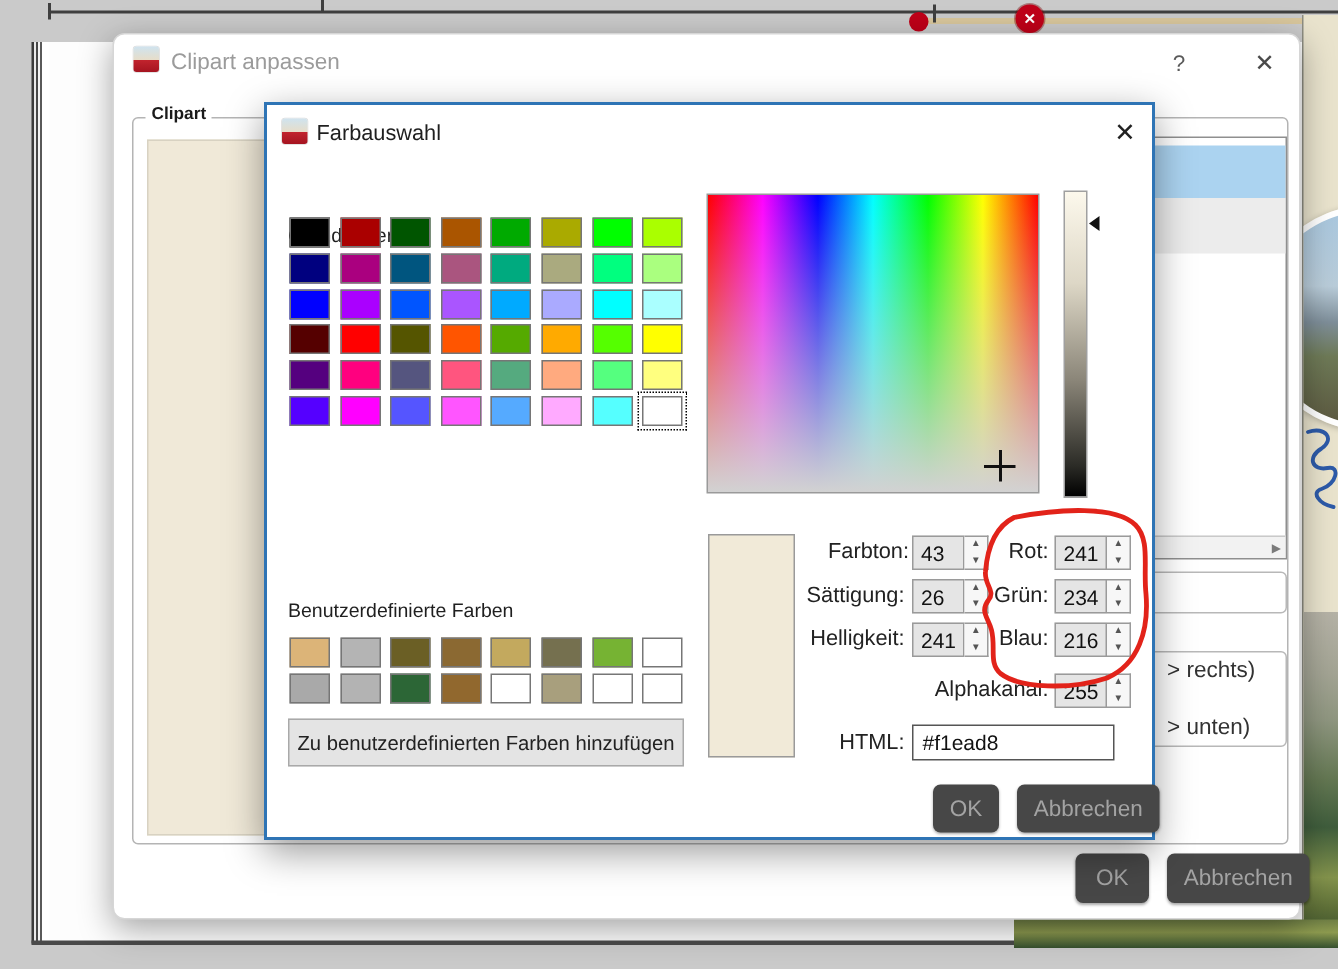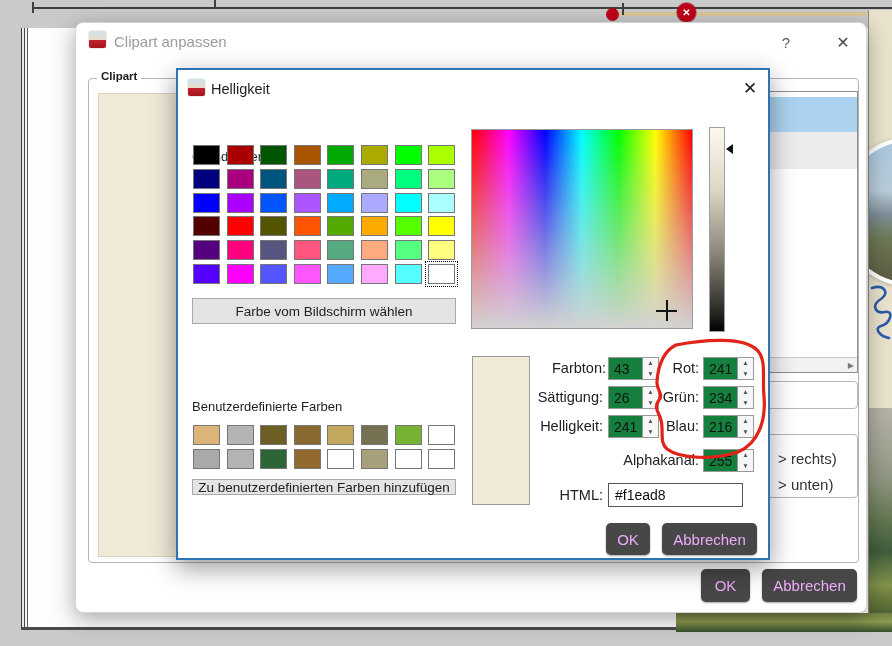--- a/index.html
+++ b/index.html
@@ -51,22 +51,22 @@
   .clip-preview{background:#f0e9d8;border:1px solid #d8d2c2;}
 
   .panel{background:#fff;border:1px solid #b8b8b8;border-radius:4px;}
   .listbox{background:#fff;border:1px solid #8f8f8f;}
   .list-row-sel{background:#abd3f0;}
   .list-row{background:#ececec;}
   .scrollbar{background:#f2f2f2;border-top:1px solid #c9c9c9;display:flex;align-items:center;justify-content:flex-end;
              color:#7a7a7a;font-size:8px;padding-right:3px;}
   .panel-text{color:#333;font-size:15px;white-space:nowrap;}
 
-  .btn-dark{background:#474747;color:#f0abfc;border-radius:5px;display:flex;align-items:center;justify-content:center;
-            font-size:15px;box-shadow:0 1px 2px rgba(0,0,0,.35);cursor:default;}
+  .btn-dark{background:#474747;color:#a3a3a3;border-radius:5px;display:flex;align-items:center;justify-content:center;
+            font-size:15px;box-shadow:0 1px 2px rgba(0,0,0,.35);cursor:default;margin-left:16px;}
   .btn-light{background:#e4e4e4;border:1px solid #a9a9a9;color:#222;font-size:13.5px;
              display:flex;align-items:center;justify-content:center;cursor:default;}
 
   .section-label{font-size:13px;color:#1f1f1f;}
   .swatch-grid{display:grid;grid-template-columns:repeat(8,27px);grid-auto-rows:20px;column-gap:6.6px;row-gap:3.8px;}
   .swatch{border:1px solid #767676;box-sizing:border-box;}
   .swatch.selected{outline:1.5px dotted #000;outline-offset:2px;}
 
   .sv-map{border:1px solid #9a9a9a;
     background:
@@ -74,21 +74,21 @@
       linear-gradient(to right,#ff0000 0%,#ff00ff 16.6%,#0000ff 33.3%,#00ffff 50%,#00ff00 66.7%,#ffff00 83.3%,#ff0000 100%);}
   .crosshair{width:21px;height:21px;}
   .crosshair::before{content:"";position:absolute;left:0;top:9.5px;width:21px;height:2.2px;background:#111;}
   .crosshair::after{content:"";position:absolute;left:9.5px;top:0;width:2.2px;height:21px;background:#111;}
   .v-slider{border:1px solid #a0a0a0;
     background:linear-gradient(to bottom,#fcf8ec 0%,#ddd7c6 30%,#8a8578 62%,#2b2b26 90%,#000 100%);}
   .slider-arrow{width:0;height:0;border-top:5px solid transparent;border-bottom:5px solid transparent;border-right:7.5px solid #111;}
 
   .preview-box{border:1px solid #9a9a9a;}
   .flabel{font-size:14.5px;color:#222;text-align:right;line-height:23px;white-space:nowrap;}
-  .fbox{border:1px solid #9a9a9a;background:#15803d;font-size:14px;color:#111;
+  .fbox{border:1px solid #9a9a9a;background:#e5e5e5;font-size:14px;color:#111;
         display:flex;align-items:center;padding-left:5px;width:35px;height:23px;}
   .spin{width:16px;height:23px;border:1px solid #9a9a9a;border-left:none;background:#f7f7f7;
         display:flex;flex-direction:column;}
   .spin i{flex:1;font-style:normal;font-size:6.5px;color:#555;display:flex;align-items:center;justify-content:center;line-height:1;}
   .html-input{border:1.5px solid #555;background:#fff;font-size:14px;color:#111;
               display:flex;align-items:center;padding-left:6px;width:135px;height:24px;}
   .annotation-svg{left:0;top:0;width:892px;height:646px;pointer-events:none;z-index:9;}
 </style>
 </head>
 <body>
@@ -127,31 +127,31 @@
 
     <div class="abs listbox" style="left:625px;top:68px;width:157px;height:282px;">
       <div class="abs list-row-sel" style="left:1px;top:5px;width:154px;height:35px;"></div>
       <div class="abs list-row" style="left:1px;top:40px;width:154px;height:37px;"></div>
       <div class="abs scrollbar" style="left:1px;top:265px;width:154px;height:15px;">
         <span>▶</span>
       </div>
     </div>
     <div class="abs panel" style="left:625px;top:358px;width:157px;height:28px;"></div>
     <div class="abs panel" style="left:625px;top:411px;width:157px;height:64px;">
-      <div class="abs panel-text" style="left:76px;top:15px;">&gt; rechts)</div>
+      <div class="abs panel-text" style="left:76px;top:3px;">&gt; rechts)</div>
       <div class="abs panel-text" style="left:76px;top:41px;">&gt; unten)</div>
     </div>
 
     <div class="abs btn-dark" style="left:625px;top:546px;width:49px;height:33px;">OK</div>
     <div class="abs btn-dark" style="left:686px;top:546px;width:95px;height:33px;">Abbrechen</div>
   </div>
 
   <div class="abs color-dialog" style="border-color: rgb(46, 116, 181);">
     <div class="abs app-icon" style="left:10px;top:9px;"></div>
-    <div class="abs dlg-title-dark" style="left:33px;top:9px;">Helligkeit</div>
+    <div class="abs dlg-title-dark" style="left:33px;top:9px;">Farbauswahl</div>
     <div class="abs win-glyph" style="left:560px;top:6px;width:24px;height:24px;font-size:17px;color:#222;">✕</div>
 
     <div class="abs section-label" style="left:14px;top:48px;margin-top:31px;">Grundfarben</div>
     <div class="abs swatch-grid" style="left:15px;top:75px;">
         <div class="swatch" style="background-color: rgb(0, 0, 0);"></div>
         <div class="swatch" style="background-color: rgb(170, 0, 0);"></div>
         <div class="swatch" style="background-color: rgb(0, 85, 0);"></div>
         <div class="swatch" style="background-color: rgb(170, 85, 0);"></div>
         <div class="swatch" style="background-color: rgb(0, 170, 0);"></div>
         <div class="swatch" style="background-color: rgb(170, 170, 0);"></div>
@@ -192,21 +192,20 @@
         <div class="swatch" style="background-color: rgb(85, 0, 255);"></div>
         <div class="swatch" style="background-color: rgb(255, 0, 255);"></div>
         <div class="swatch" style="background-color: rgb(85, 85, 255);"></div>
         <div class="swatch" style="background-color: rgb(255, 85, 255);"></div>
         <div class="swatch" style="background-color: rgb(85, 170, 255);"></div>
         <div class="swatch" style="background-color: rgb(255, 170, 255);"></div>
         <div class="swatch" style="background-color: rgb(85, 255, 255);"></div>
         <div class="swatch selected" style="background-color: rgb(255, 255, 255);"></div>
       </div>
 
-    <div class="abs btn-light" style="left:14px;top:228px;width:264px;height:26px;">Farbe vom Bildschirm wählen</div>
 
     <div class="abs sv-map" style="left:293px;top:59px;width:222px;height:200px;">
       <div class="abs crosshair" style="left:184px;top:170px;"></div>
     </div>
     <div class="abs v-slider" style="left:531px;top:57px;width:16px;height:205px;"></div>
     <div class="abs slider-arrow" style="left:548px;top:74px;"></div>
 
     <div class="abs preview-box" style="left: 294px; top: 286px; width: 58px; height: 149px; background-color: rgb(241, 234, 216);"></div>
 
     <div class="abs flabel" style="left:338px;top:287px;width:90px;">Farbton:</div>
@@ -273,21 +272,21 @@
         <div class="swatch" style="background-color: rgb(255, 255, 255);"></div>
         <div class="swatch" style="background-color: rgb(169, 169, 169);"></div>
         <div class="swatch" style="background-color: rgb(179, 179, 179);"></div>
         <div class="swatch" style="background-color: rgb(44, 102, 54);"></div>
         <div class="swatch" style="background-color: rgb(145, 104, 46);"></div>
         <div class="swatch" style="background-color: rgb(255, 255, 255);"></div>
         <div class="swatch" style="background-color: rgb(168, 159, 125);"></div>
         <div class="swatch" style="background-color: rgb(255, 255, 255);"></div>
         <div class="swatch" style="background-color: rgb(255, 255, 255);"></div>
       </div>
-    <div class="abs btn-light" style="left:14px;top:409px;width:264px;height:16px;">Zu benutzerdefinierten Farben hinzufügen</div>
+    <div class="abs btn-light" style="left:14px;top:409px;width:264px;height:32px;">Zu benutzerdefinierten Farben hinzufügen</div>
 
     <div class="abs btn-dark" style="left:428px;top:453px;width:44px;height:32px;">OK</div>
     <div class="abs btn-dark" style="left:484px;top:453px;width:95px;height:32px;">Abbrechen</div>
   </div>
 
   <svg class="abs annotation-svg" viewBox="0 0 892 646">
     <path d="M 676 345
              C 706 339 744 337 757 350
              C 767 360 762 378 764 396
              C 766 420 759 443 738 452

